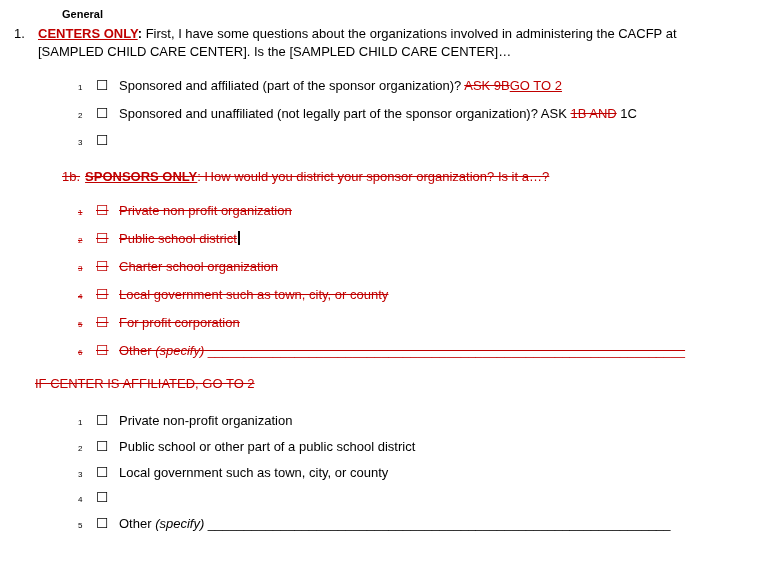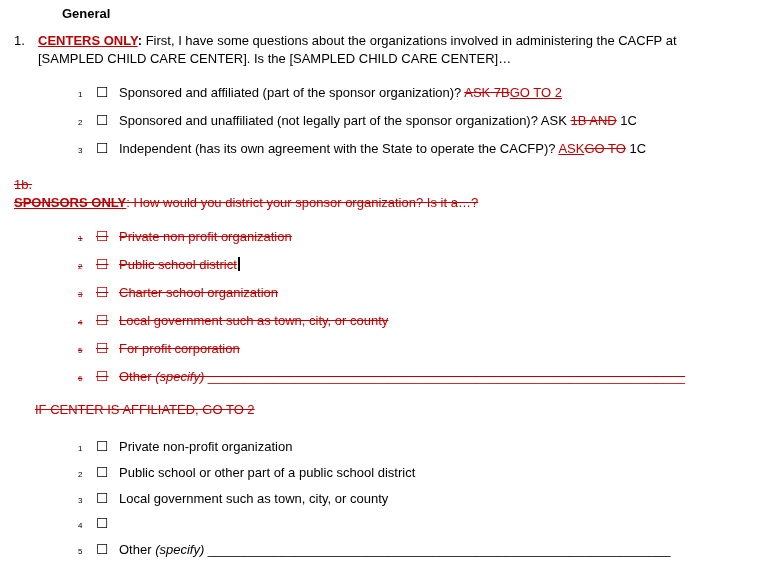--- a/index.html
+++ b/index.html
@@ -14,31 +14,31 @@
     height: 573px;
     overflow: hidden;
     color: var(--text);
     font-family: "Liberation Sans", "DejaVu Sans", sans-serif;
     font-size: 13px;
   }
   .doc { padding: 6px 20px 0 14px; }
 
   .heading {
     font-weight: bold;
-    font-size: 13px;
+    font-size: 11px;
     line-height: 16px;
     margin-left: 48px;
-    margin-bottom: 10px;
+    margin-bottom: 3px;
   }
 
   .q { display: flex; }
   .qnum { width: 24px; flex: none; line-height: 18px; }
   .qbody { width: 702px; line-height: 18px; }
 
-  .subq { line-height: 18px; display: flex; flex-direction: column; }
+  .subq { margin-left: 48px; line-height: 18px; display: flex; }
   .subqnum { flex: none; margin-right: 5px; }
 
   .bold { font-weight: bold; }
   .it { font-style: italic; margin-top: 38px; }
 
   .ins { color: var(--red); text-decoration: underline; }
   .del { color: var(--red); text-decoration: line-through; }
 
   .opts { margin-left: 64px; }
   .opts-q1 { margin-top: 16px; }
@@ -81,31 +81,30 @@
 
   <div class="q">
     <span class="qnum">1.</span>
     <div class="qbody"><span class="ins bold">CENTERS ONLY</span><span class="bold">: </span><span>First, I have some questions about the organizations involved in administering the CACFP at [SAMPLED CHILD CARE CENTER]. Is the [SAMPLED CHILD CARE CENTER]…</span></div>
   </div>
 
   <div class="opts opts-q1">
     <div class="opt">
       <span class="optnum">1</span>
       <span class="cb">☐</span>
-      <span class="opttext"><span>Sponsored and affiliated (part of the sponsor organization)? </span><span class="del">ASK 7B</span><span class="ins">GO TO 2</span></span>
+      <span class="opttext"><span>Sponsored and affiliated (part of the sponsor organization)? </span><span class="del">ASK 9B</span><span class="ins">GO TO 2</span></span>
     </div>
     <div class="opt">
       <span class="optnum">2</span>
       <span class="cb">☐</span>
       <span class="opttext"><span>Sponsored and unaffiliated (not legally part of the sponsor organization)? ASK </span><span class="del">1B AND</span><span> 1C</span></span>
     </div>
     <div class="opt">
       <span class="optnum">3</span>
       <span class="cb">☐</span>
-      <span class="opttext"><span>Independent (has its own agreement with the State to operate the CACFP)? </span><span class="ins">ASK</span><span class="del">GO TO</span><span> 1C</span></span>
     </div>
   </div>
 
   <div class="subq struck mt-1b">
     <span class="subqnum">1b.</span>
     <span><span class="bold ul">SPONSORS ONLY</span><span>: How would you district your sponsor organization? Is it a…?</span></span>
   </div>
 
   <div class="opts opts-1b">
     <div class="opt struck">

